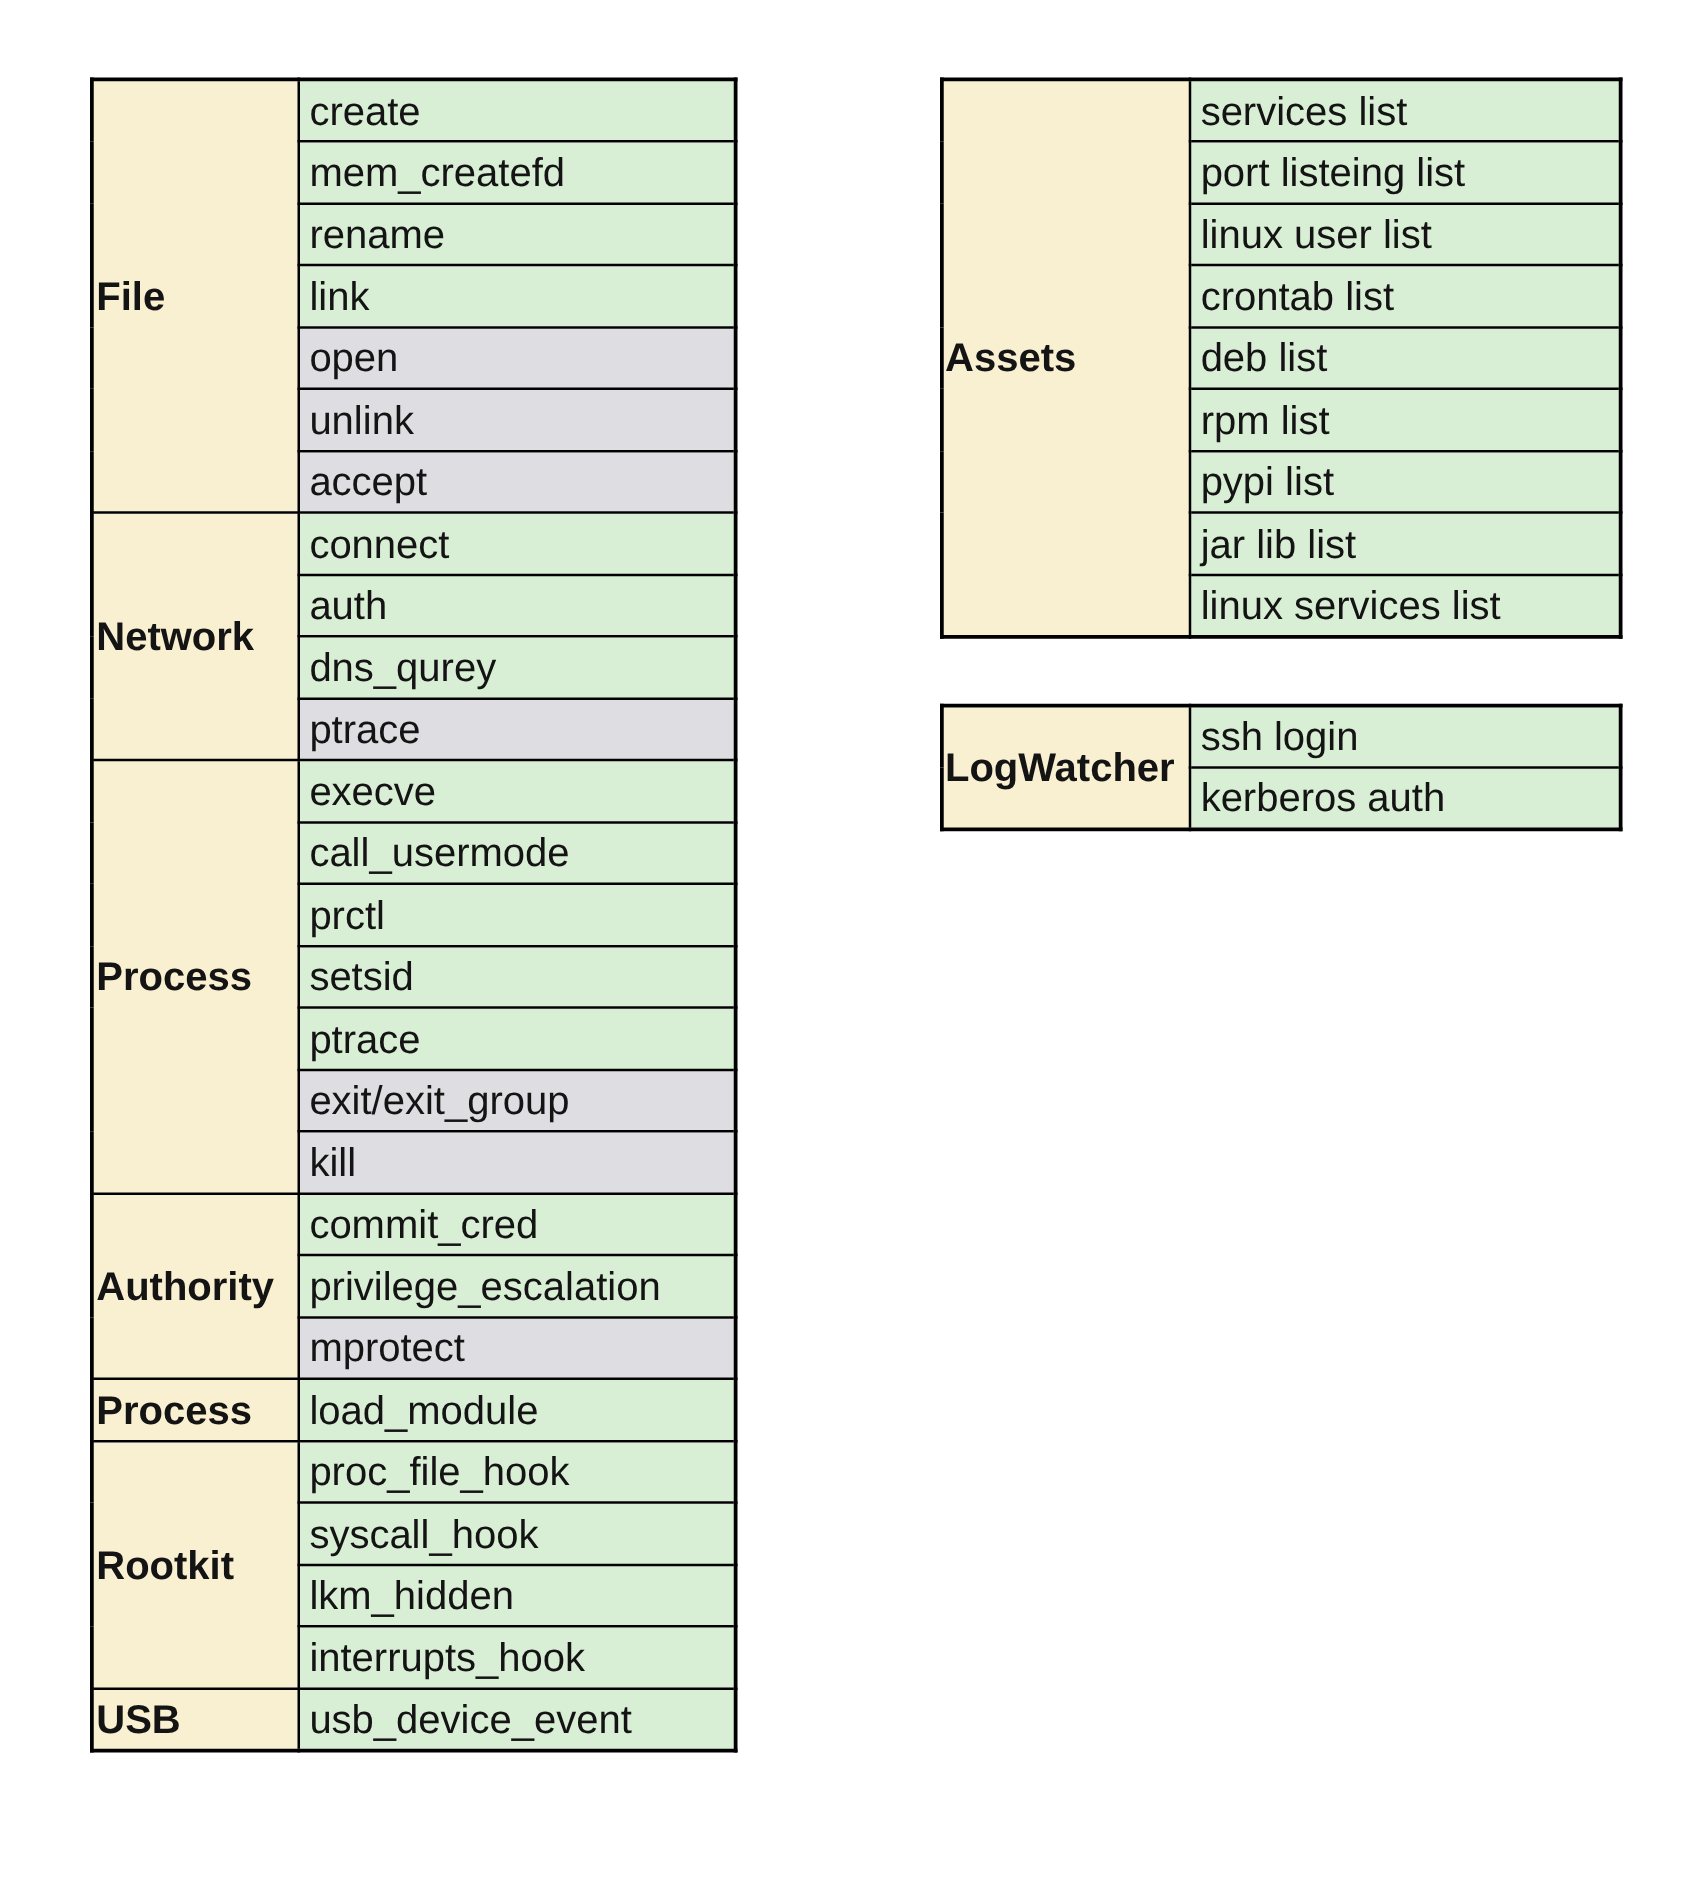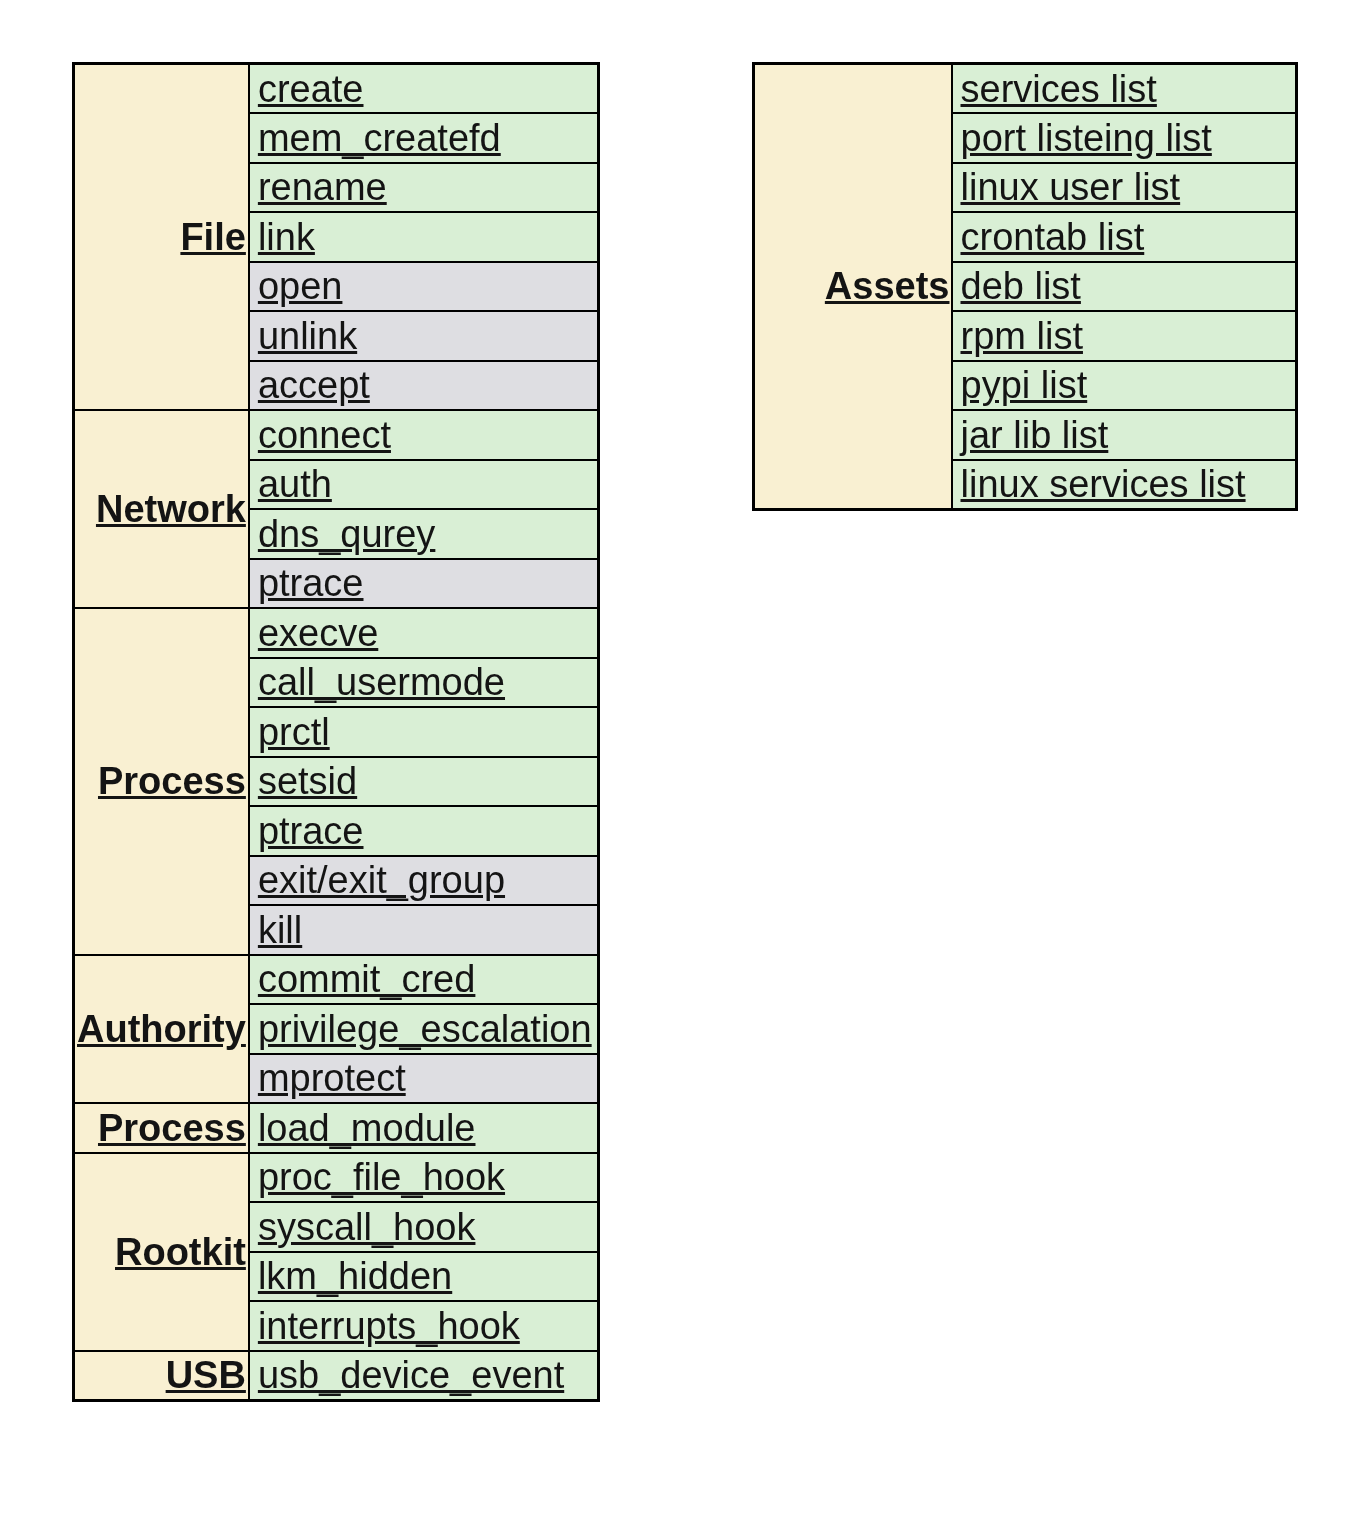--- a/index.html
+++ b/index.html
@@ -25,30 +25,29 @@
   .table-gap { margin-top: 52px; }
 
   table.evt-table {
     border-collapse: collapse;
     border: 3px solid var(--border);
     table-layout: fixed;
   }
   table.evt-table td {
     border: 2px solid var(--border);
     height: 49.5px;
-    font-size: 38px;
+    font-size: 32px;
     line-height: 1;
     overflow: hidden;
     white-space: nowrap;
-    text-decoration: underline;
   }
   td.cat-cell {
     background: var(--cat-bg);
     font-weight: bold;
-    text-align: right;
+    text-align: left;
     vertical-align: middle;
     padding: 0 2px;
   }
   td.item-cell {
     vertical-align: middle;
     padding-left: 8px;
   }
   td.v-green { background: var(--green-bg); }
   td.v-gray  { background: var(--gray-bg); }
 
@@ -187,14 +186,27 @@
             </tr>
             <tr>
               <td class="item-cell v-green">jar lib list</td>
             </tr>
             <tr>
               <td class="item-cell v-green">linux services list</td>
             </tr>
           </tbody>
         </table>
       </div>
+    <div class="table-gap">
+        <table class="evt-table t-logwatcher">
+          <tbody>
+            <tr>
+              <td class="cat-cell" rowspan="2">LogWatcher</td>
+              <td class="item-cell v-green">ssh login</td>
+            </tr>
+            <tr>
+              <td class="item-cell v-green">kerberos auth</td>
+            </tr>
+          </tbody>
+        </table>
+      </div>
   </div>
 </div>
 
 </body></html>

